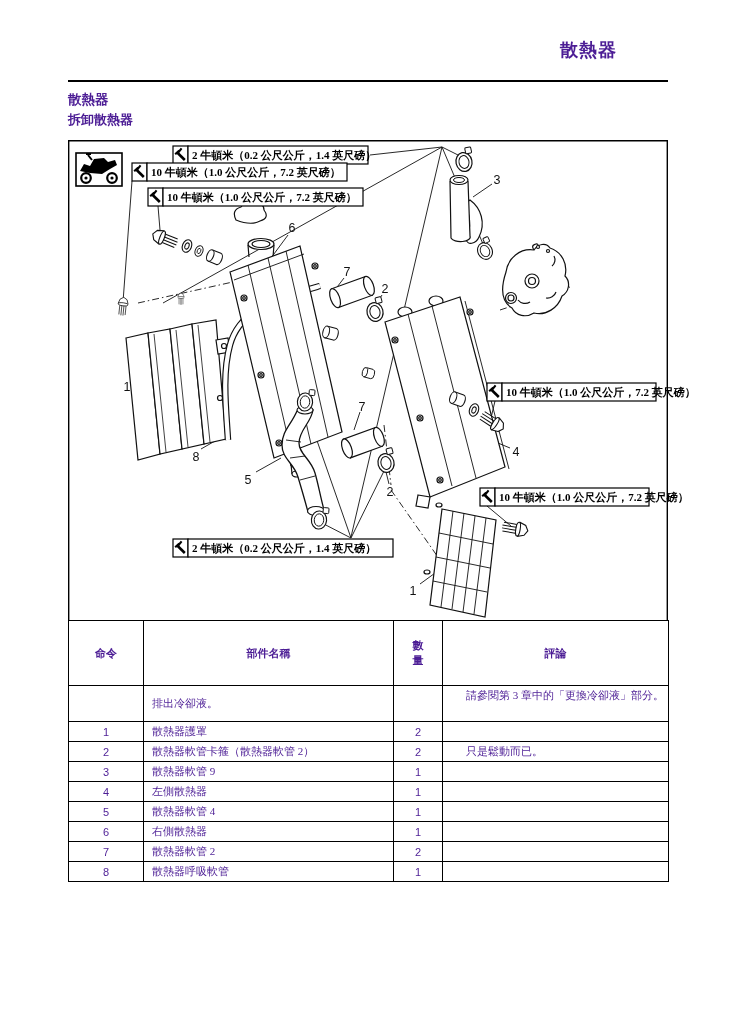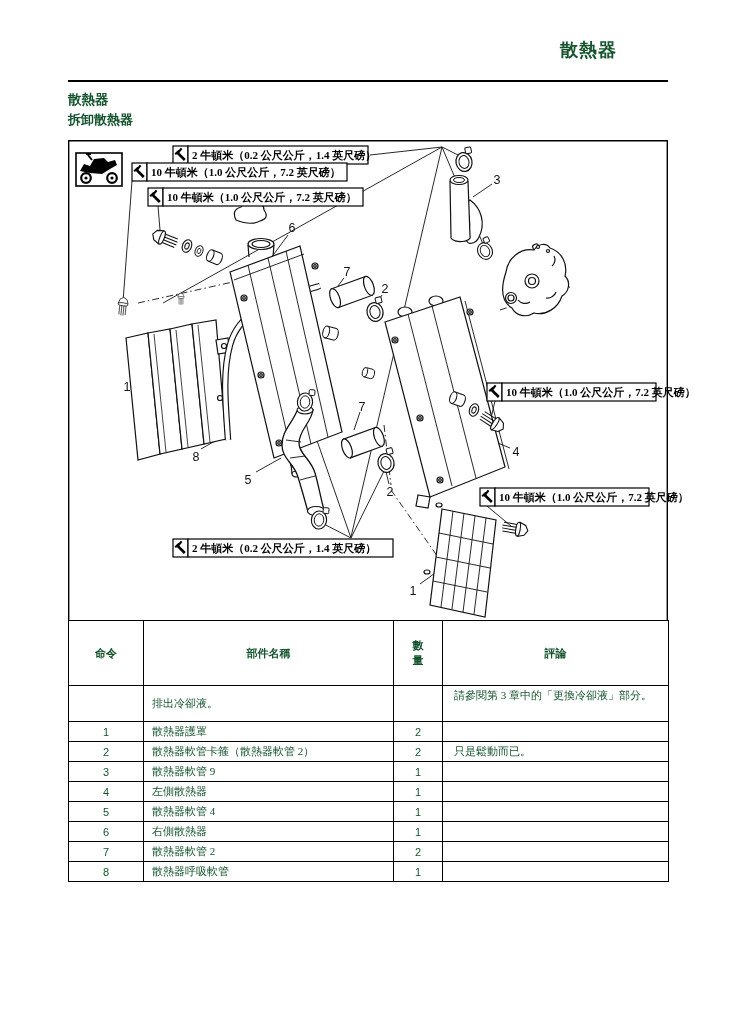--- a/index.html
+++ b/index.html
@@ -1,33 +1,33 @@
 <!DOCTYPE html>
 <html><head>
 <meta charset="utf-8">
 <style>
   html,body{margin:0;padding:0;background:#e8e8e8;}
   .page{position:relative;width:733px;height:1030px;background:#fff;margin:0 auto;
-        font-family:"Liberation Serif",serif;color:#14532d;overflow:hidden;}
+        font-family:"Liberation Serif",serif;color:#4c1d95;overflow:hidden;}
   .hdr-title{position:absolute;top:38px;left:560px;font-size:18px;font-weight:bold;letter-spacing:1px;}
   .rule{position:absolute;top:80px;left:68px;width:600px;height:2.4px;background:#000;}
   .sec-title{position:absolute;top:91px;left:68px;font-size:13.5px;font-weight:bold;}
   .sub-title{position:absolute;top:111px;left:68px;font-size:13px;font-weight:bold;}
   .diagram{position:absolute;top:140px;left:68px;width:640px;height:480px;overflow:visible;}
   .ttext{font:bold 11px "Liberation Serif",serif;white-space:pre;}
   .callout{font:12.5px "Liberation Sans",sans-serif;}
   .parts-table{position:absolute;top:620px;left:68px;border-collapse:collapse;width:600px;
                table-layout:fixed;font-size:11px;}
   .parts-table th,.parts-table td{border:1px solid #000;overflow:hidden;}
   .parts-table th{height:19px;font-weight:bold;text-align:center;padding:17px;}
   .row-tall td{height:32px;}
   .row-item td{height:17px;}
   .order-cell,.qty-cell{text-align:center;font-family:"Liberation Sans",sans-serif;}
   .part-cell{padding-left:8px;}
-  .remark-cell{padding-left:11px;}
+  .remark-cell{padding-left:23px;}
   .row-tall .remark-cell{vertical-align:top;padding-top:2px;}
   .row-tall .part-cell{vertical-align:middle;}
   .page-num{position:absolute;top:963px;left:68px;width:600px;text-align:center;
             font:bold 15px "Liberation Sans",sans-serif;}
 </style>
 </head>
 <body>
 
 <div class="page">
 

